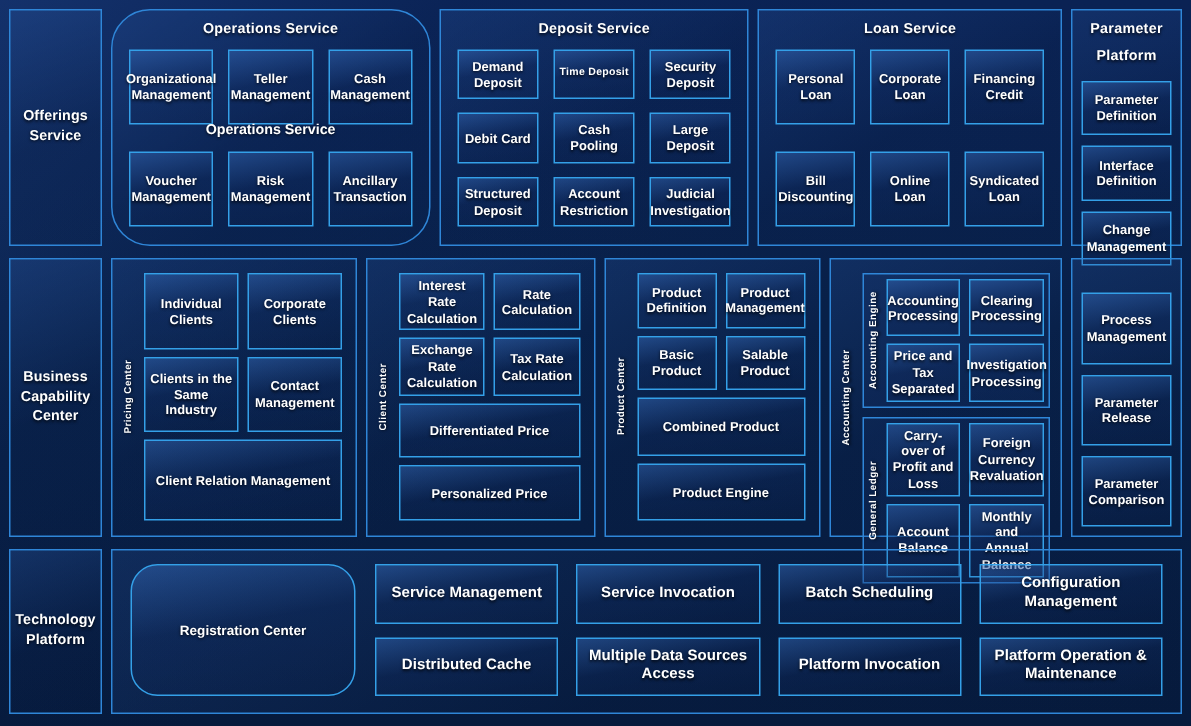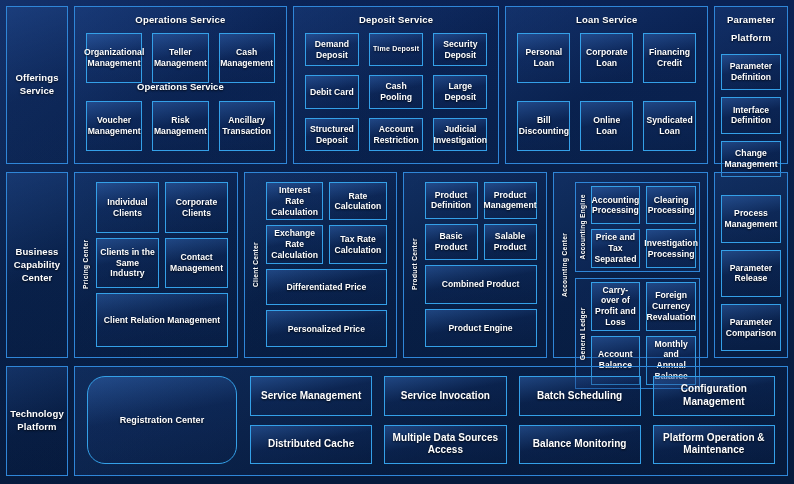--- a/index.html
+++ b/index.html
@@ -213,21 +213,21 @@
 </style>
 </head>
 <body>
 
 <div id="canvas">
 
   <div class="band top">
 
     <div class="sidebar">Offerings Service</div>
 
-    <div class="panel" style="flex:1.03;">
+    <div class="panel" style="flex:1.03;border-radius:26px;">
       <div class="panel-title">Operations Service</div>
       <div class="mid-caption">Operations Service</div>
       <div class="svc-grid two-rows">
         <div class="box">Organizational Management</div>
         <div class="box">Teller Management</div>
         <div class="box">Cash Management</div>
         <div class="box">Voucher Management</div>
         <div class="box">Risk Management</div>
         <div class="box">Ancillary Transaction</div>
       </div>
@@ -370,19 +370,19 @@
 
     <div class="tech-panel">
       <div class="box reg-box">Registration Center</div>
       <div class="tech-grid">
         <div class="box">Service Management</div>
         <div class="box">Service Invocation</div>
         <div class="box">Batch Scheduling</div>
         <div class="box">Configuration Management</div>
         <div class="box">Distributed Cache</div>
         <div class="box">Multiple Data Sources Access</div>
-        <div class="box">Balance Monitoring</div>
+        <div class="box">Platform Invocation</div>
         <div class="box">Platform Operation &amp; Maintenance</div>
       </div>
     </div>
   </div>
 
 </div>
 
 </body></html>

